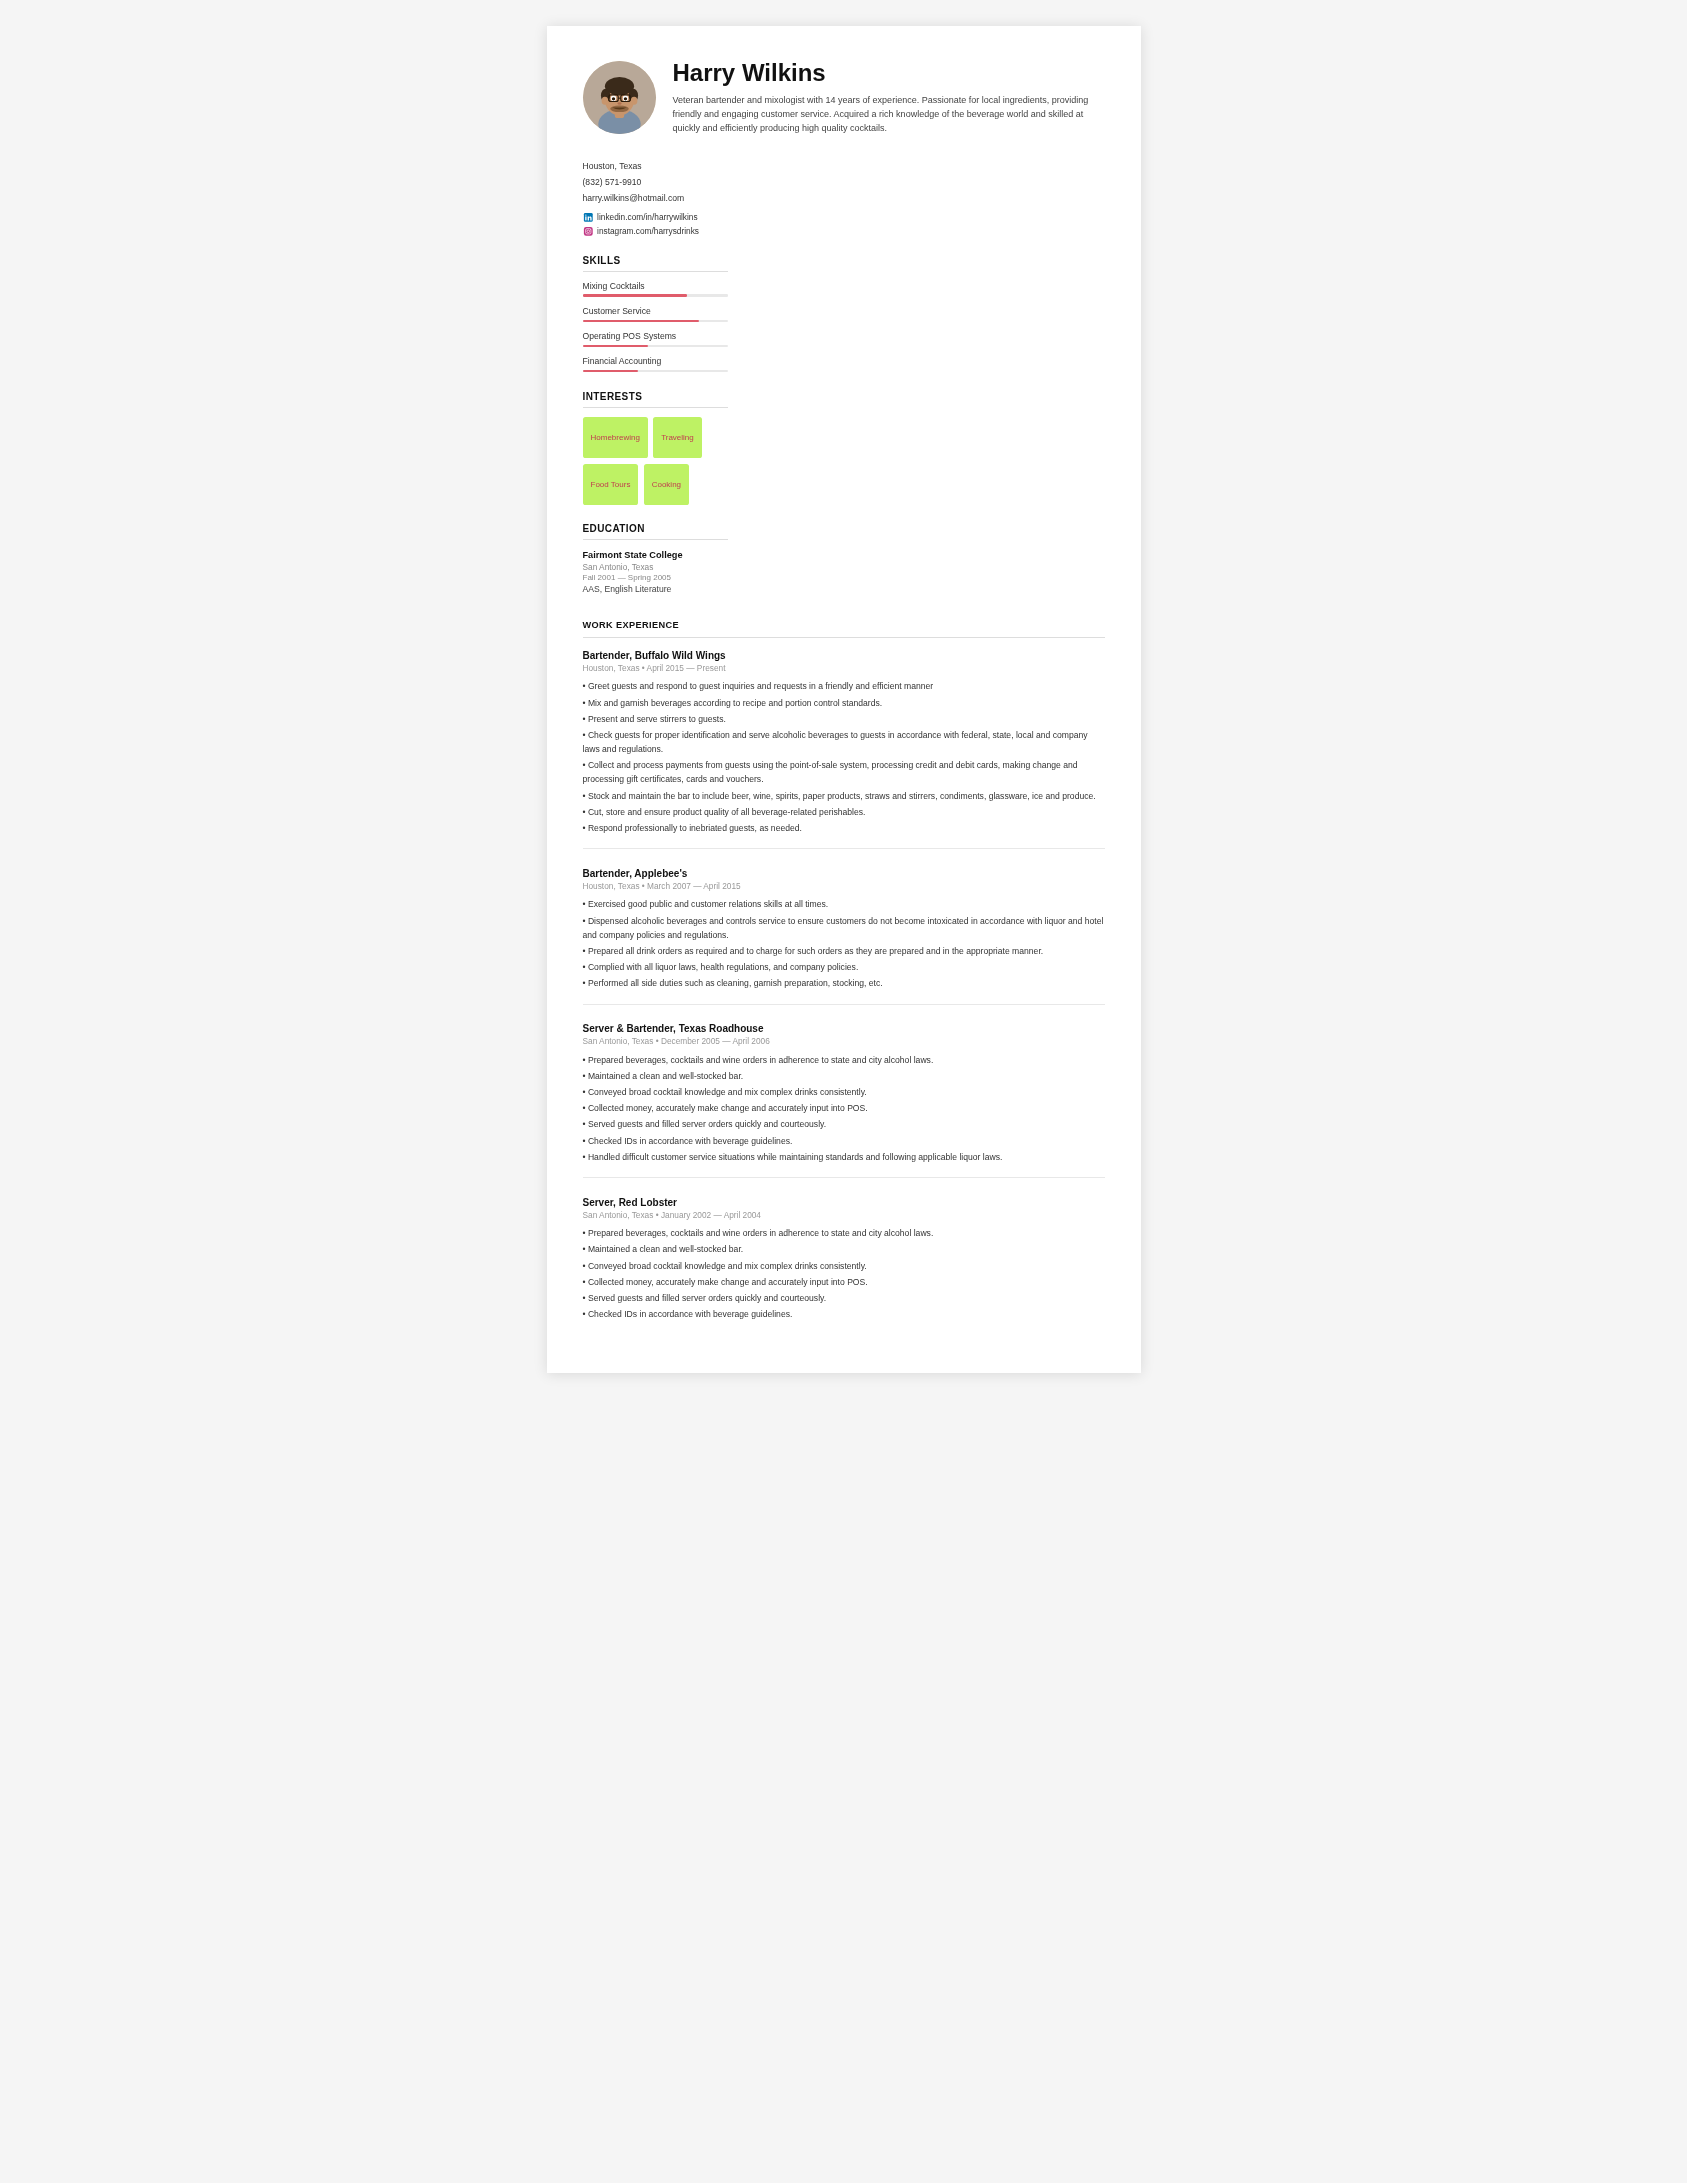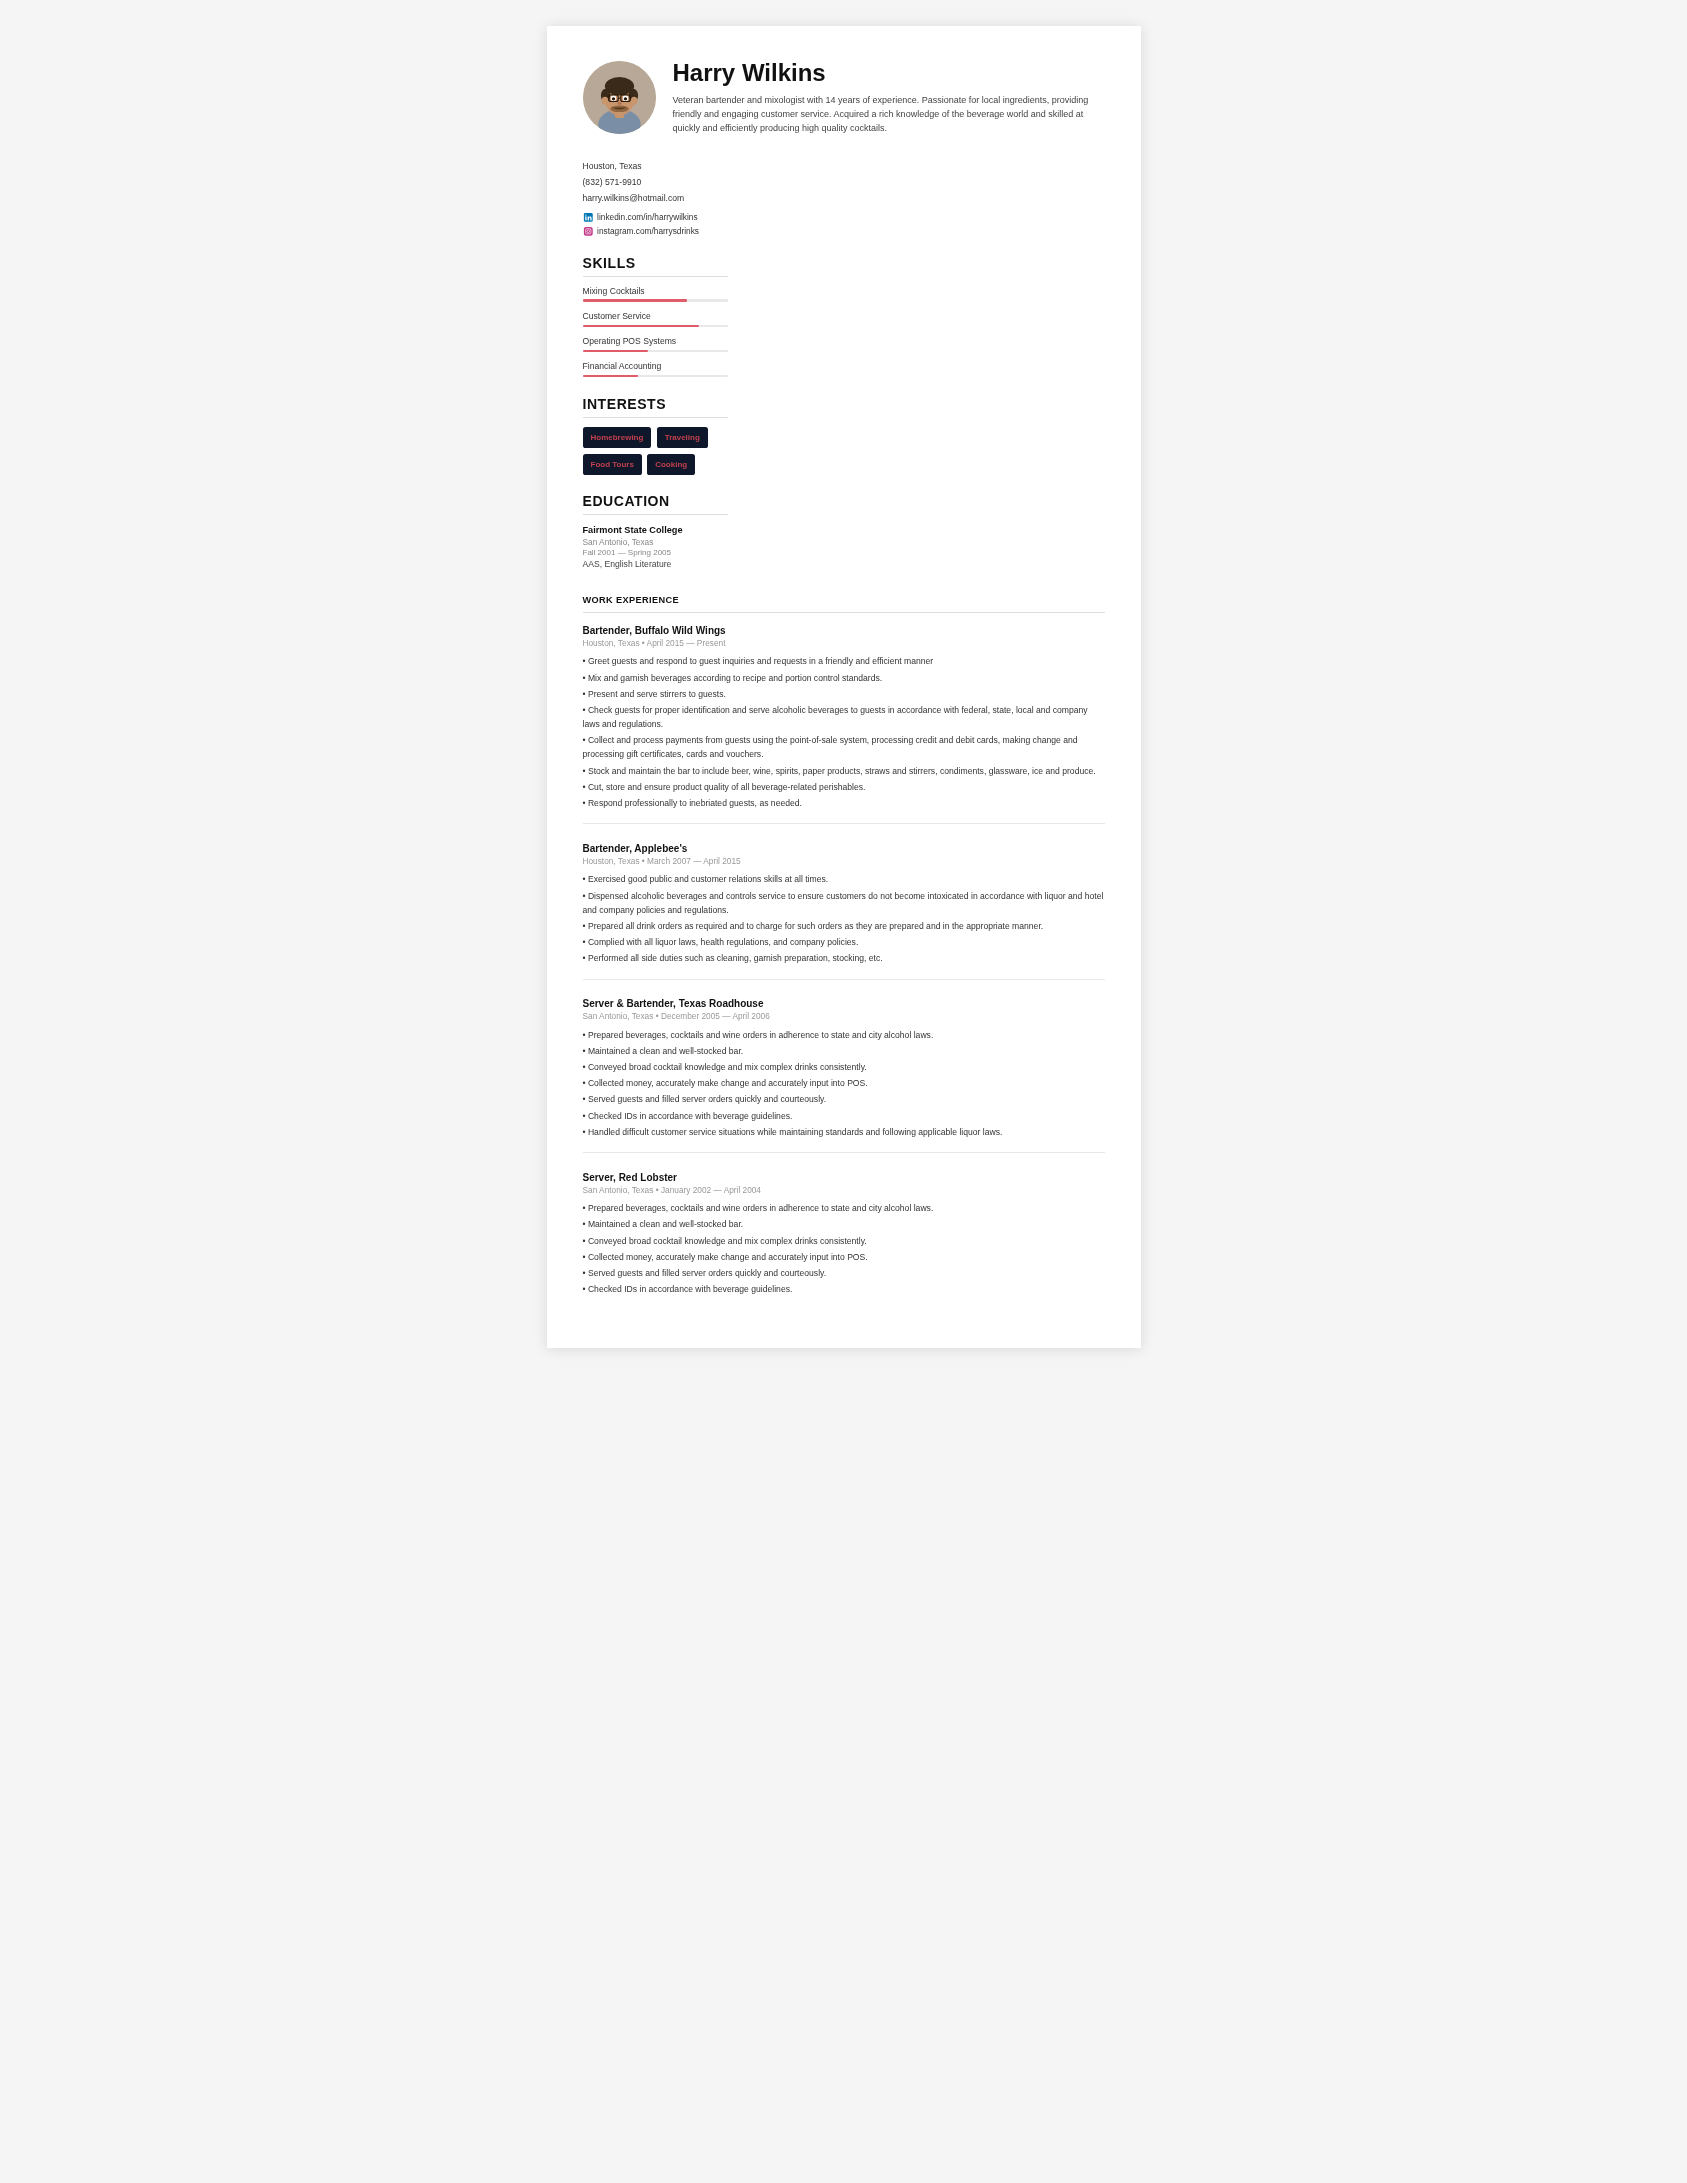--- a/index.html
+++ b/index.html
@@ -57,21 +57,21 @@
     }
     .left-col {
       width: 145px;
       flex-shrink: 0;
     }
     .right-col {
       flex: 1;
     }
     
     .section-title {
-      font-size: 14px;
+      font-size: 10px;
       font-weight: 700;
       color: #111;
       letter-spacing: 0.04em;
       text-transform: uppercase;
       margin-bottom: 5.3px;
       margin-top: 18.5px;
     }
     .section-title:first-child { margin-top: 0; }
     .divider {
       border: none;
@@ -120,26 +120,26 @@
       background: #e05c6b;
     }
     
     .interest-tags {
       display: flex;
       flex-wrap: wrap;
       gap: 5.3px;
       margin-top: 2.6px;
     }
     .interest-tag {
-      background: #0f172a;
+      background: #bef264;
       color: #c0404e;
       font-size: 8px;
-      padding: 6px 8px;
+      padding: 16px 8px;
       border-radius: 2.6px;
-      font-weight: 700;
+      font-weight: 400;
     }
     
     .edu-school {
       font-size: 9.2px;
       font-weight: 700;
       color: #111;
       margin-bottom: 2px;
     }
     .edu-location {
       font-size: 8.3px;

